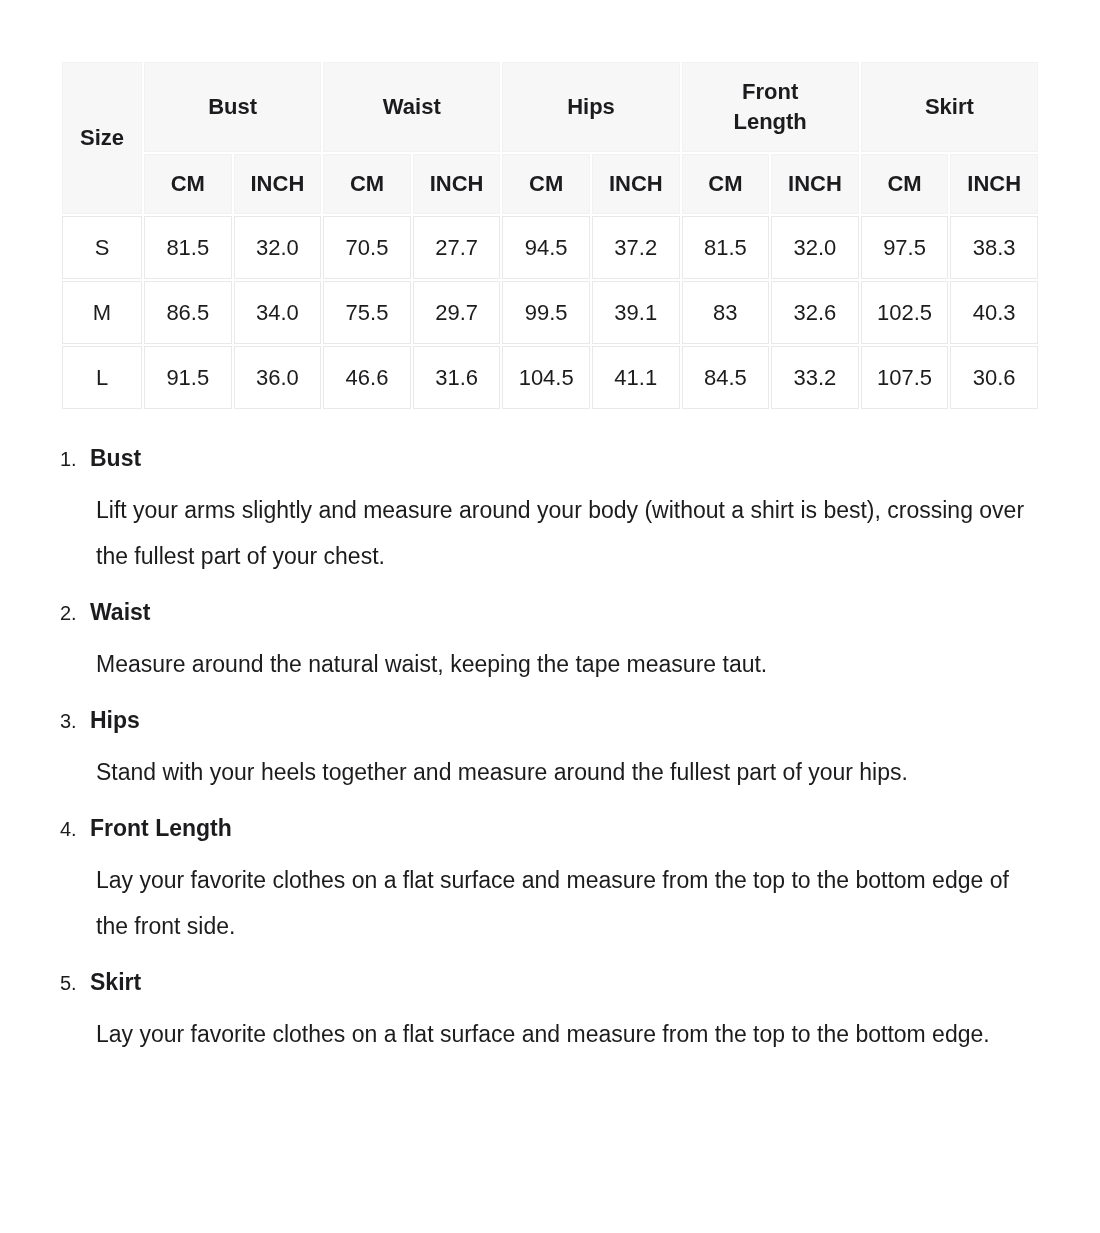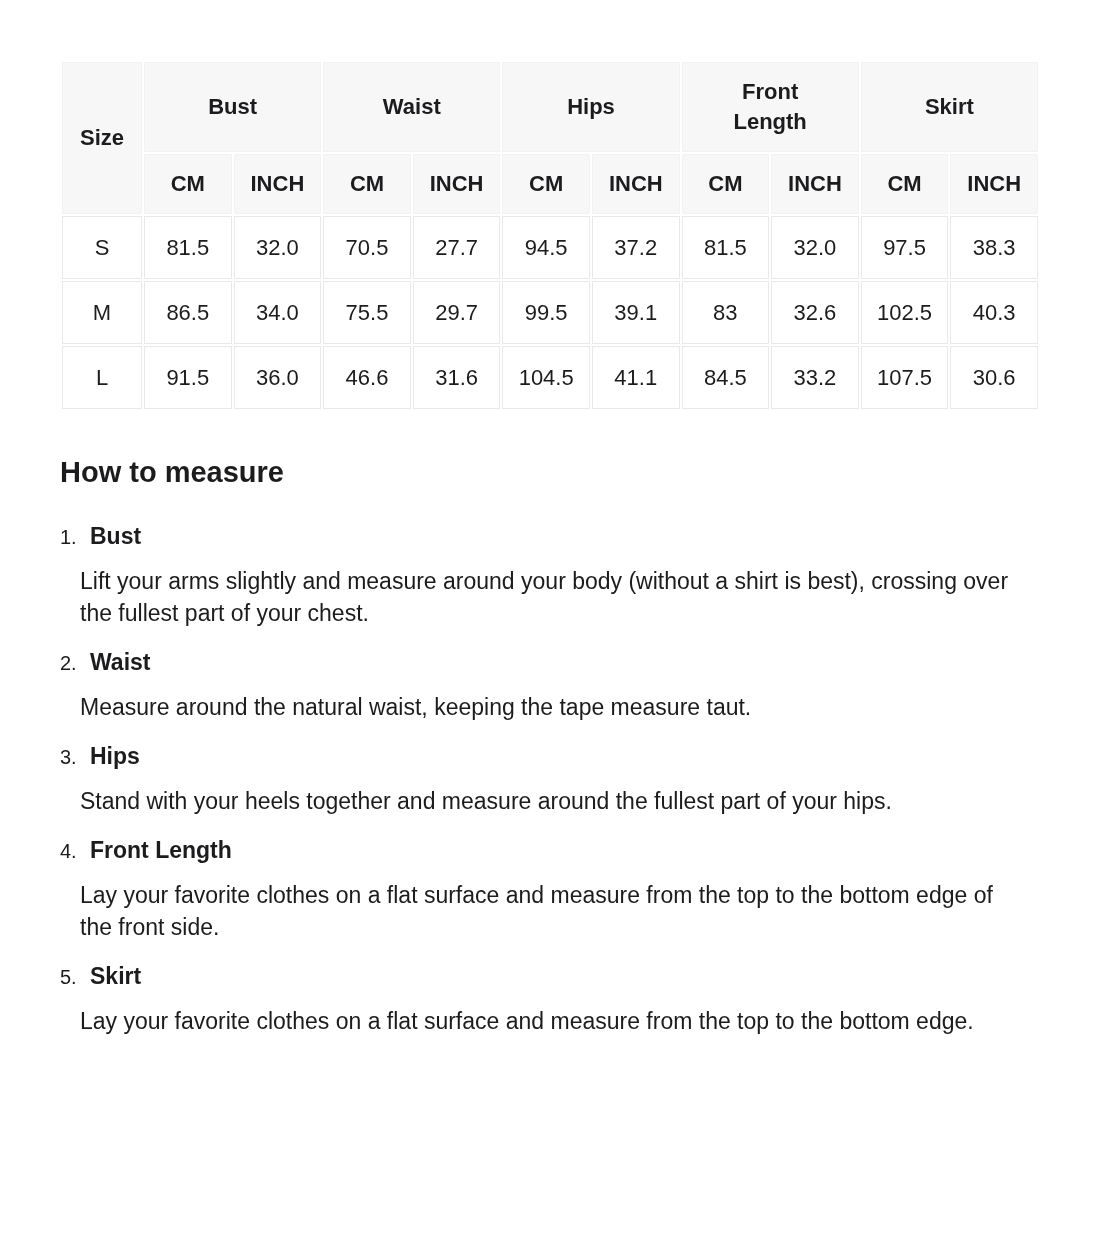--- a/index.html
+++ b/index.html
@@ -70,23 +70,23 @@
     flex: 0 0 30px;
     font-size: 20px;
     line-height: 35px;
   }
   .step-term {
     font-size: 23px;
     font-weight: bold;
     line-height: 35px;
   }
   .step-desc {
-    margin: 10px 0 0 20px;
+    margin: 10px 0 0 36px;
     font-size: 23px;
-    line-height: 32px;
+    line-height: 46px;
     max-width: 950px;
   }
 </style>
 </head>
 <body>
 
 <div class="page">
 
   <table class="size-chart">
     <colgroup>
@@ -160,21 +160,20 @@
         <td>104.5</td>
         <td>41.1</td>
         <td>84.5</td>
         <td>33.2</td>
         <td>107.5</td>
         <td>30.6</td>
       </tr>
     </tbody>
   </table>
 
-  <h2 class="howto-heading">How to measure</h2>
 
   <div class="steps">
     <div class="step">
       <div class="step-head">
         <span class="step-num">1.</span>
         <span class="step-term">Bust</span>
       </div>
       <p class="step-desc">Lift your arms slightly and measure around your body (without a shirt is best), crossing over the fullest part of your chest.</p>
     </div>
     <div class="step">

